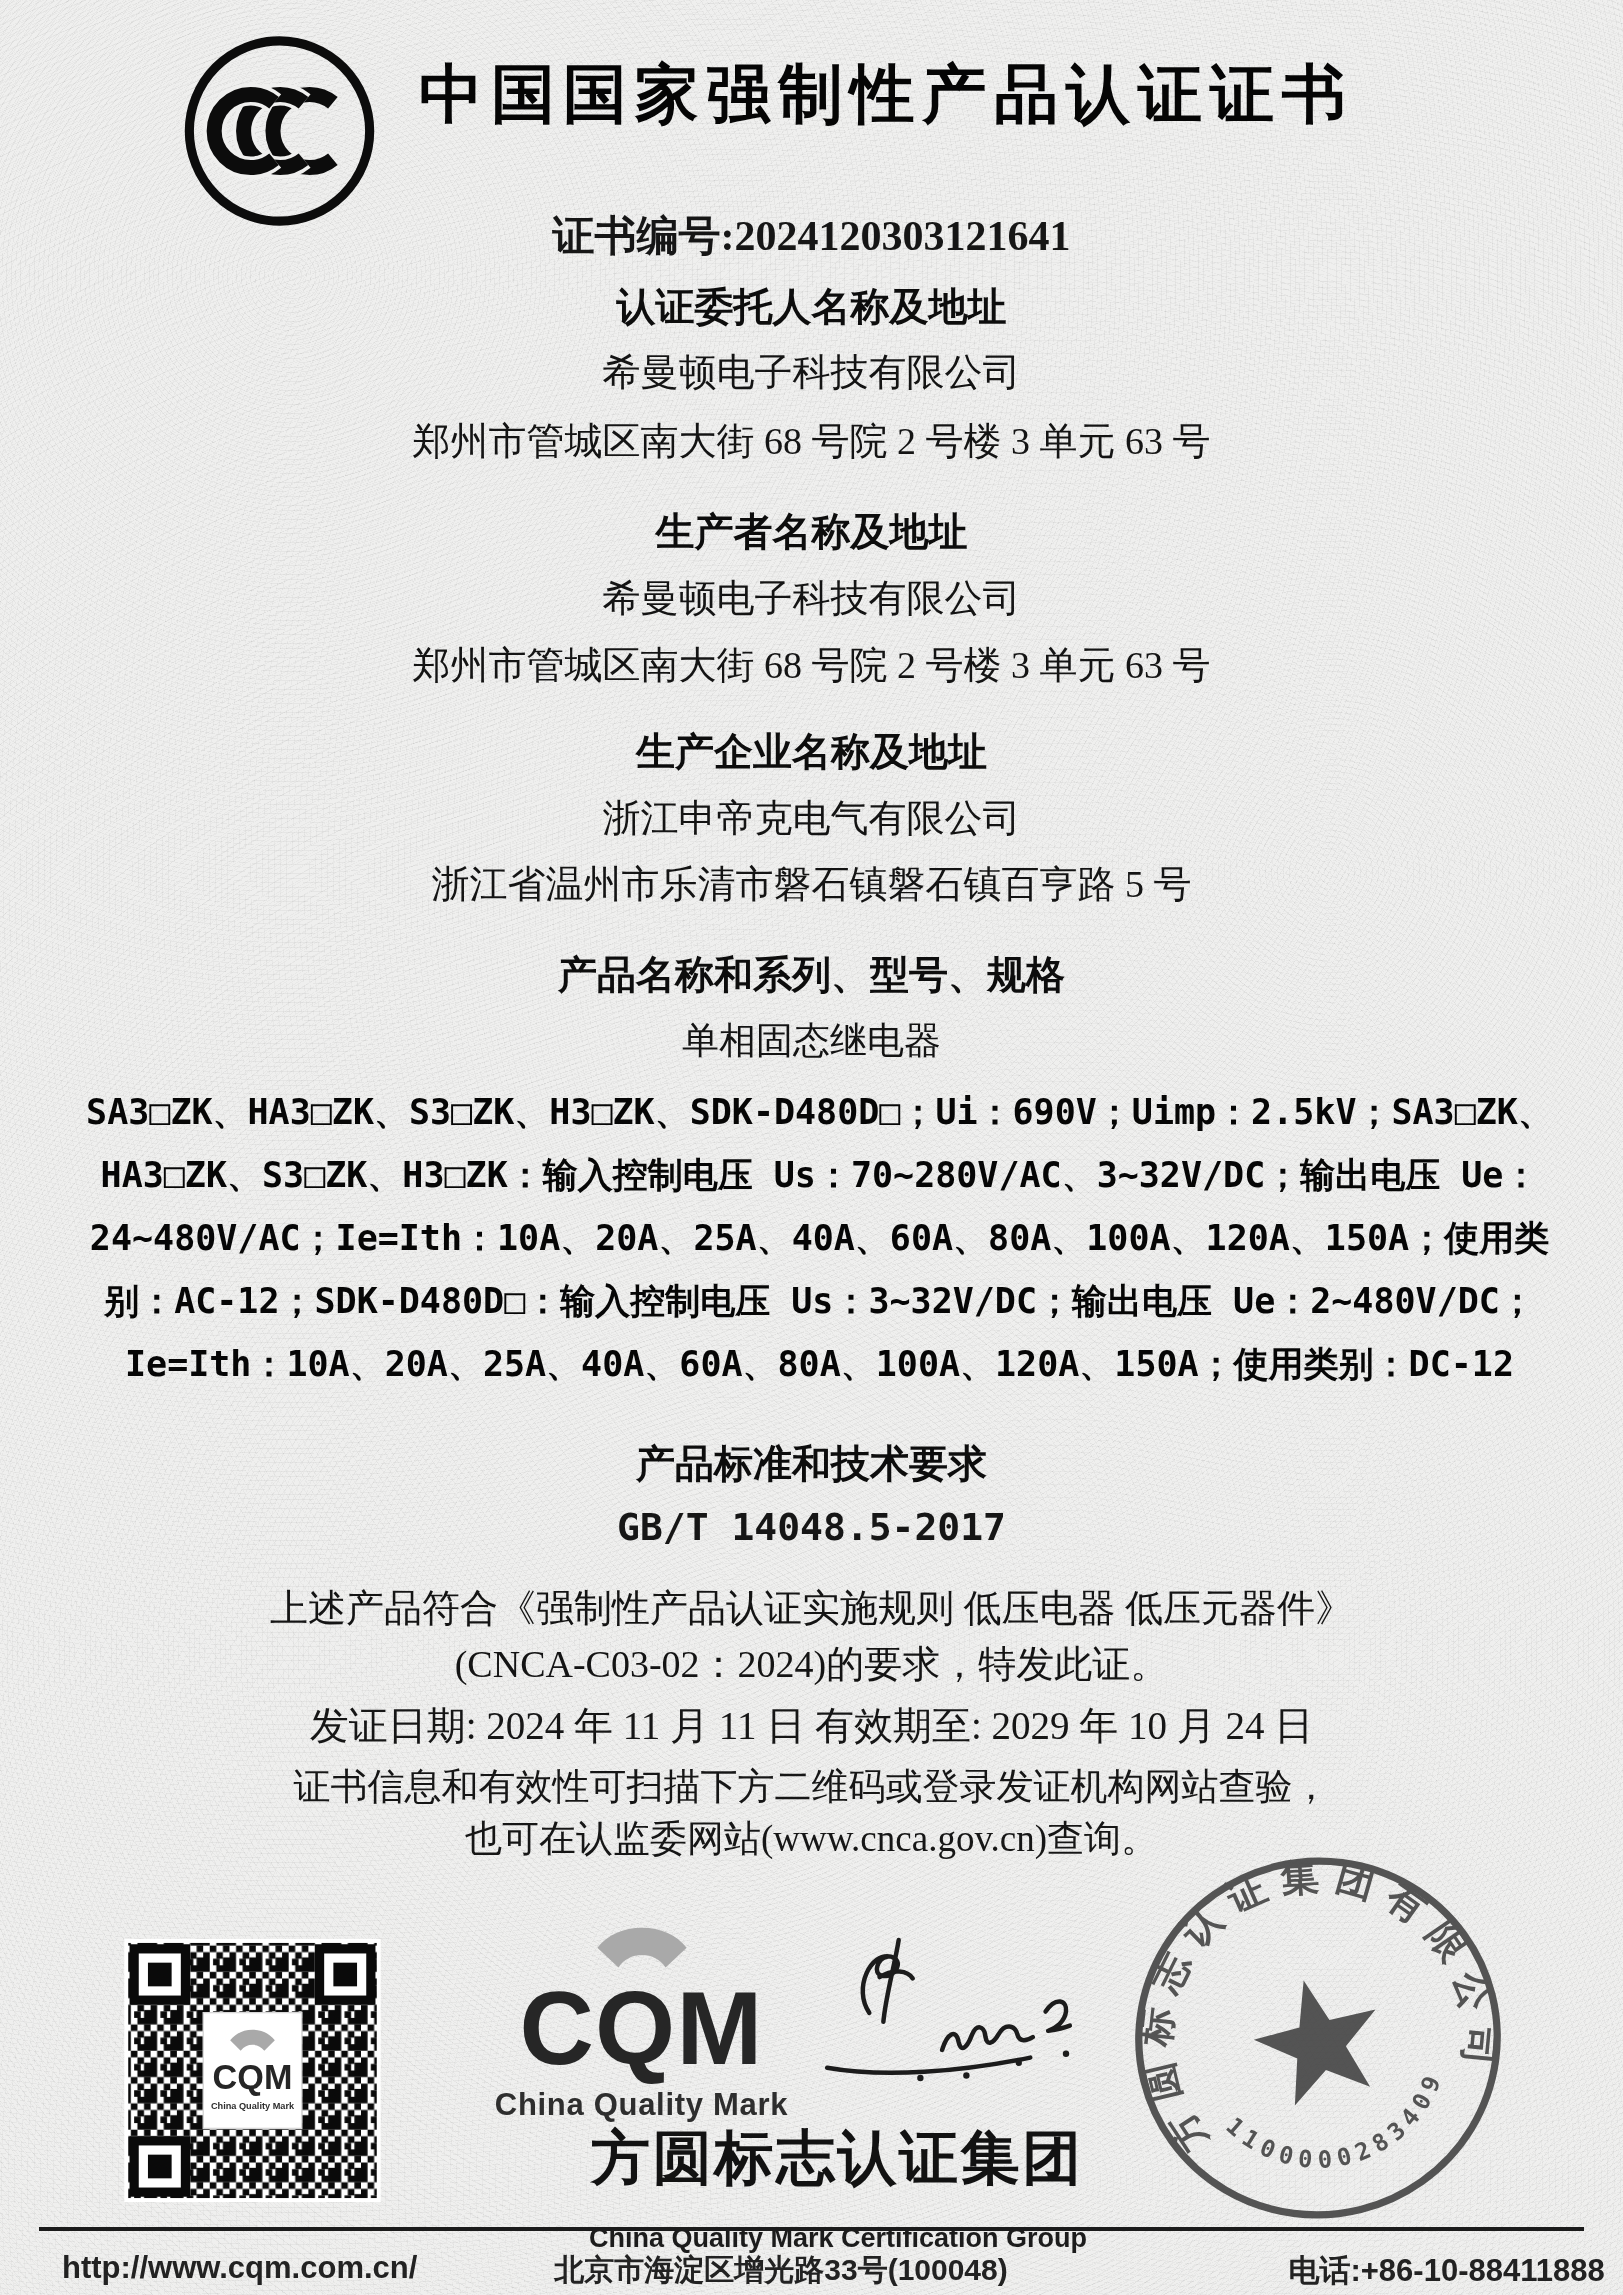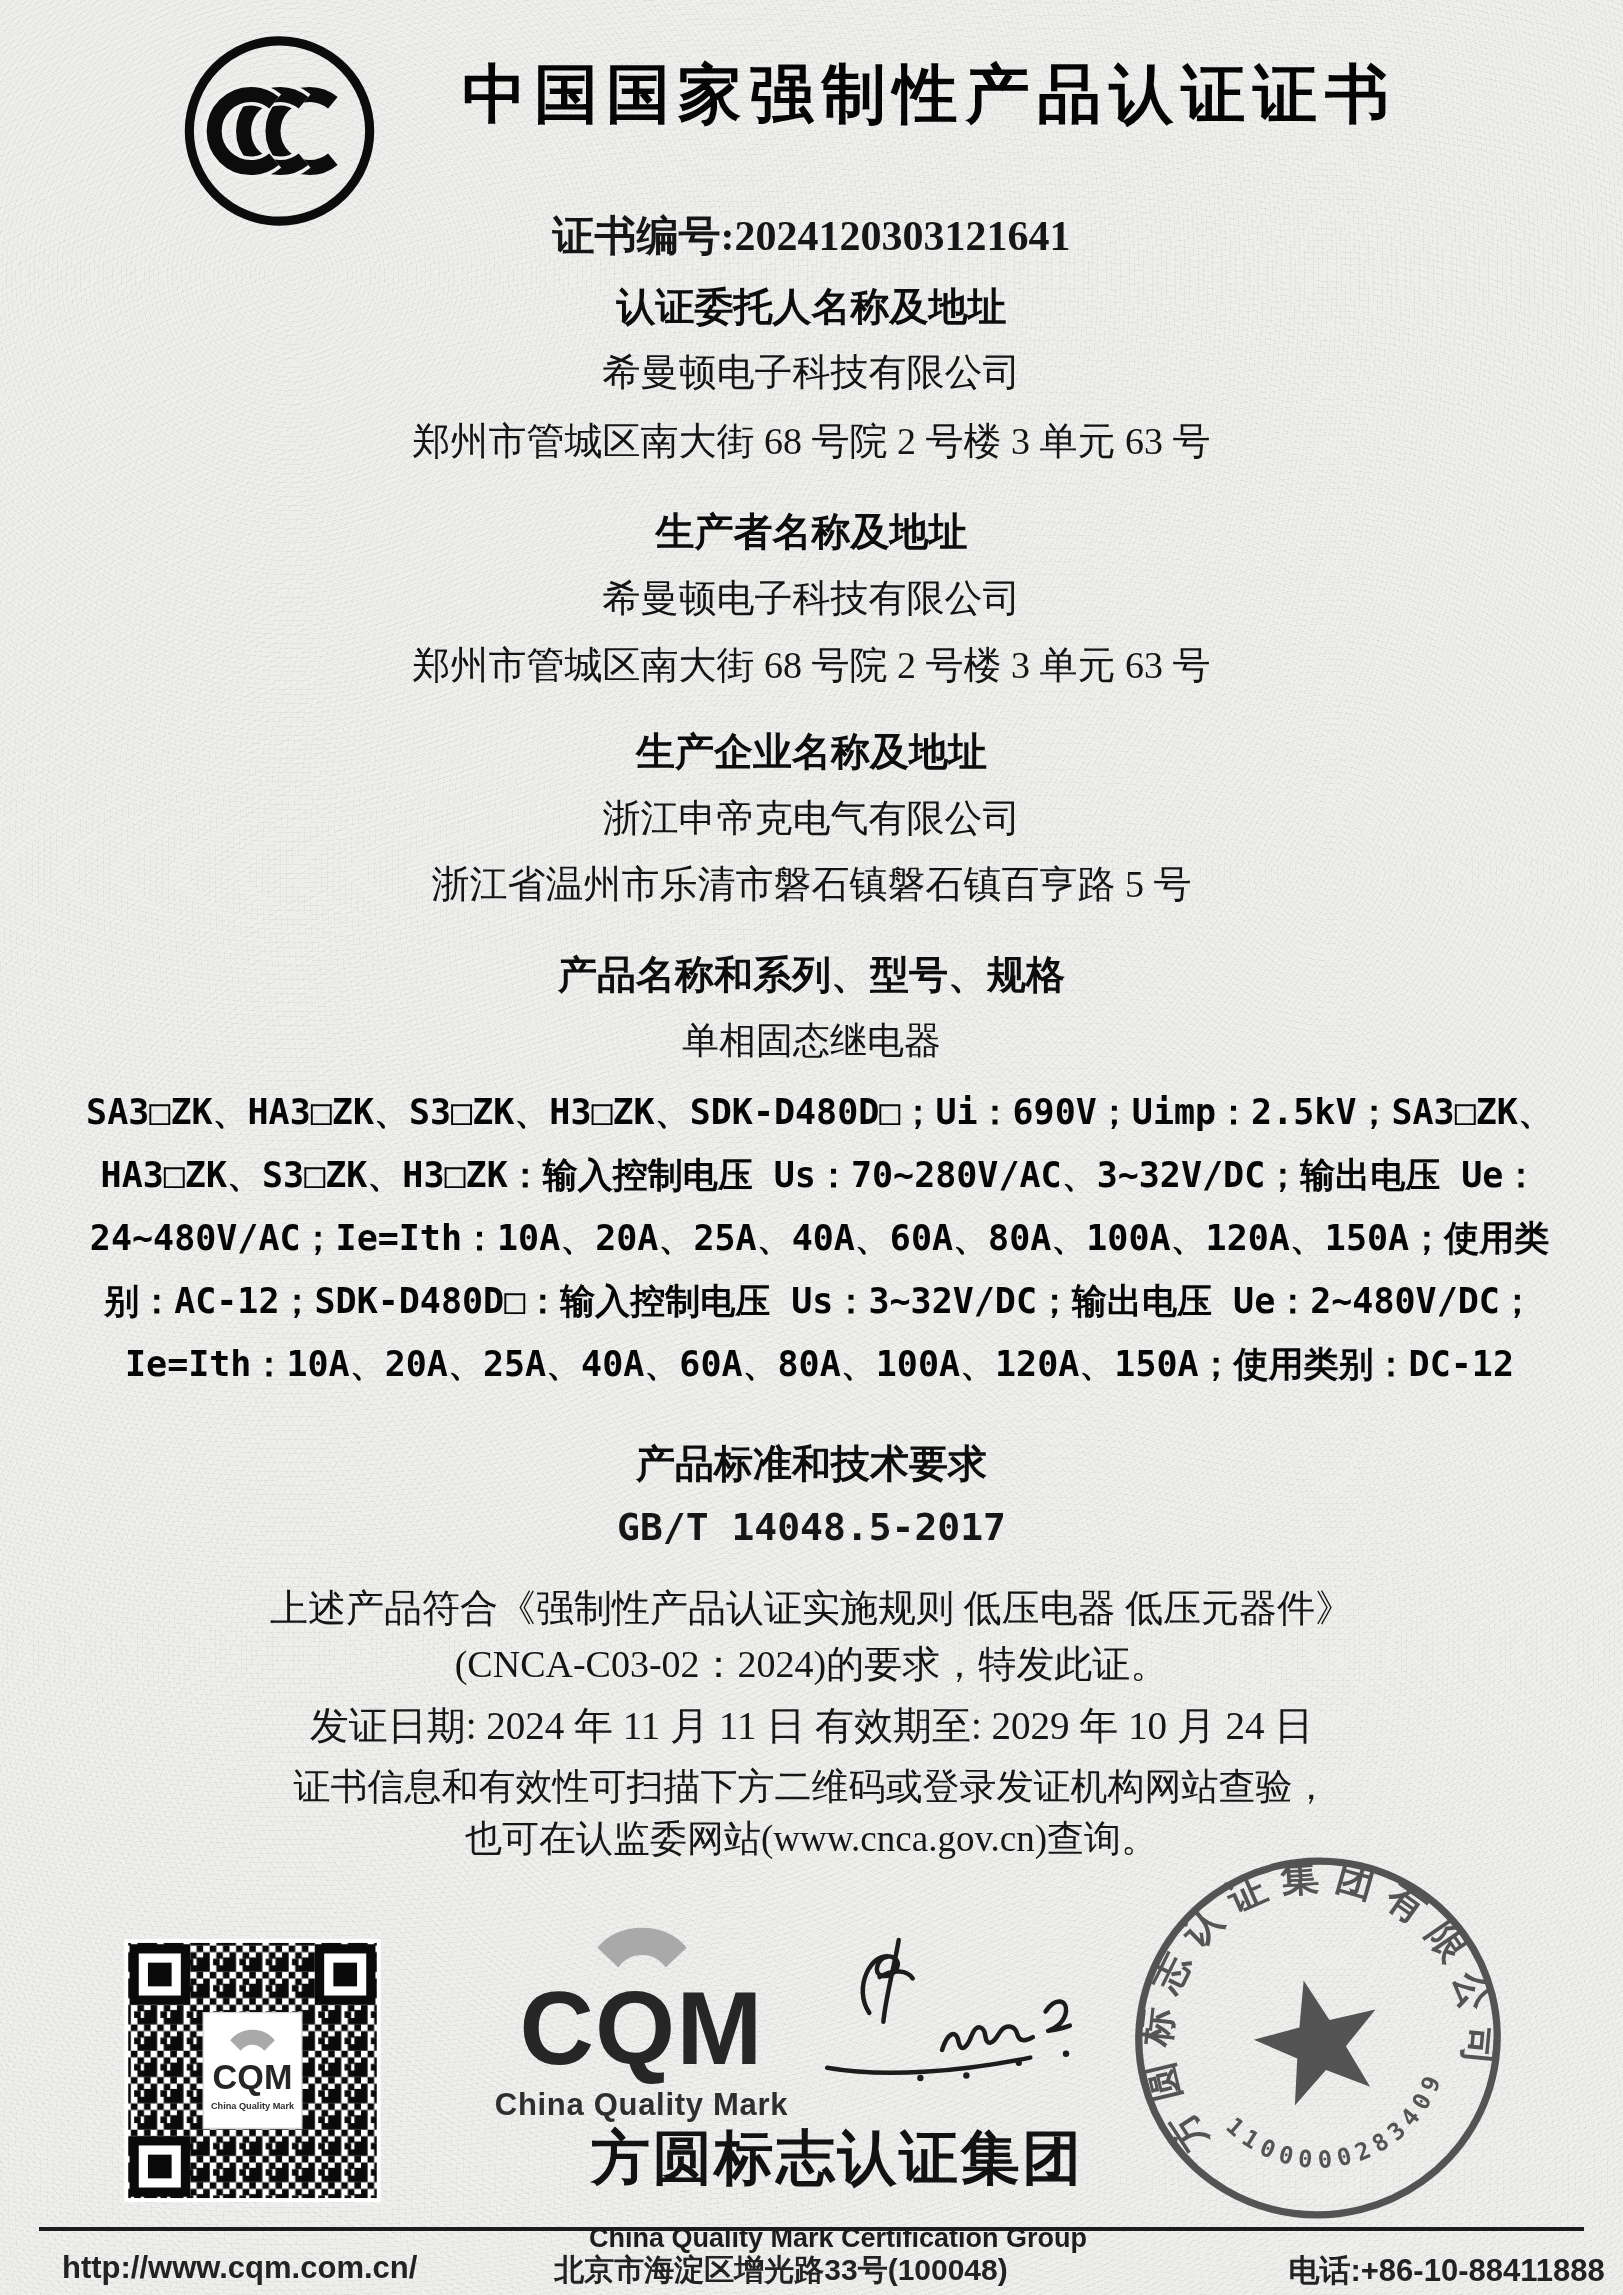--- a/index.html
+++ b/index.html
@@ -13,21 +13,21 @@
       repeating-radial-gradient(circle at 18% 12%, rgba(60,60,60,.055) 0 0.7px, transparent 0.7px 4.6px),
       repeating-radial-gradient(circle at 82% 38%, rgba(60,60,60,.045) 0 0.7px, transparent 0.7px 5.9px),
       repeating-radial-gradient(circle at 45% 72%, rgba(60,60,60,.045) 0 0.7px, transparent 0.7px 5.2px),
       repeating-radial-gradient(circle at 65% 95%, rgba(60,60,60,.04) 0 0.7px, transparent 0.7px 6.5px);
     font-family:"Liberation Serif","DejaVu Serif",serif;
   }
   .abs{position:absolute;left:0;width:100%;text-align:center;white-space:nowrap;}
   .title{
     position:absolute;left:419px;top:51px;width:1021px;
     font-size:64px;font-weight:900;letter-spacing:7.9px;color:#050505;
-    text-align:center;white-space:nowrap;
+    text-align:left;white-space:nowrap;
     font-family:"Liberation Serif","DejaVu Serif",serif;
   }
   .certno{top:208px;font-size:42px;font-weight:700;}
   .h{font-size:39px;font-weight:700;color:#0d0d0d;}
   .t{font-size:38px;font-weight:400;color:#141414;}
   .spec{
     position:absolute;left:0;top:1081px;width:100%;text-align:center;
     font-family:"DejaVu Sans Mono","Liberation Sans",monospace;
     font-size:35px;font-weight:600;color:#060606;line-height:63px;white-space:nowrap;padding-left:8px;
   }

